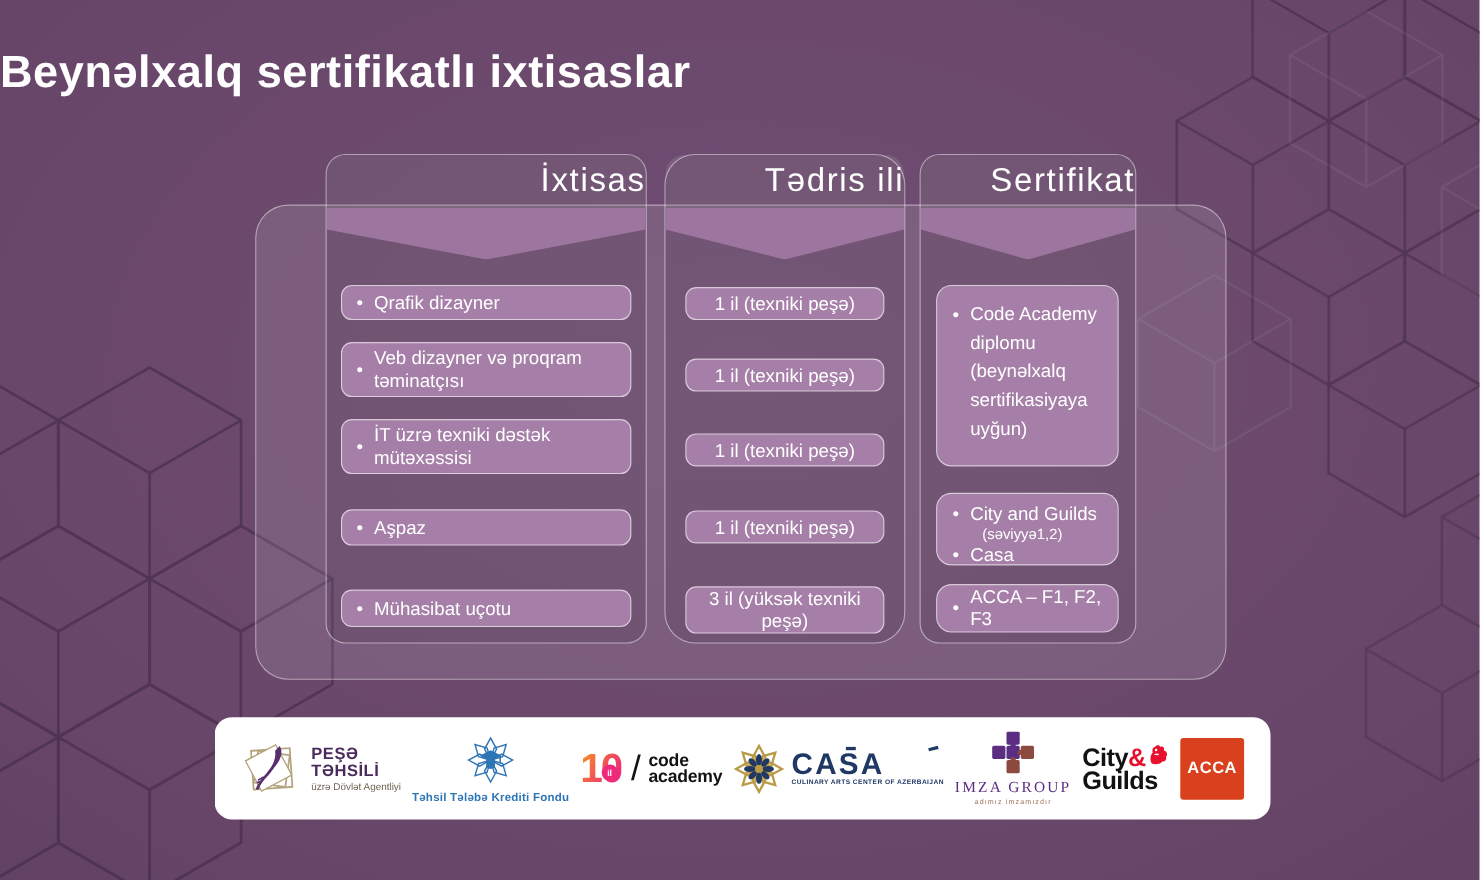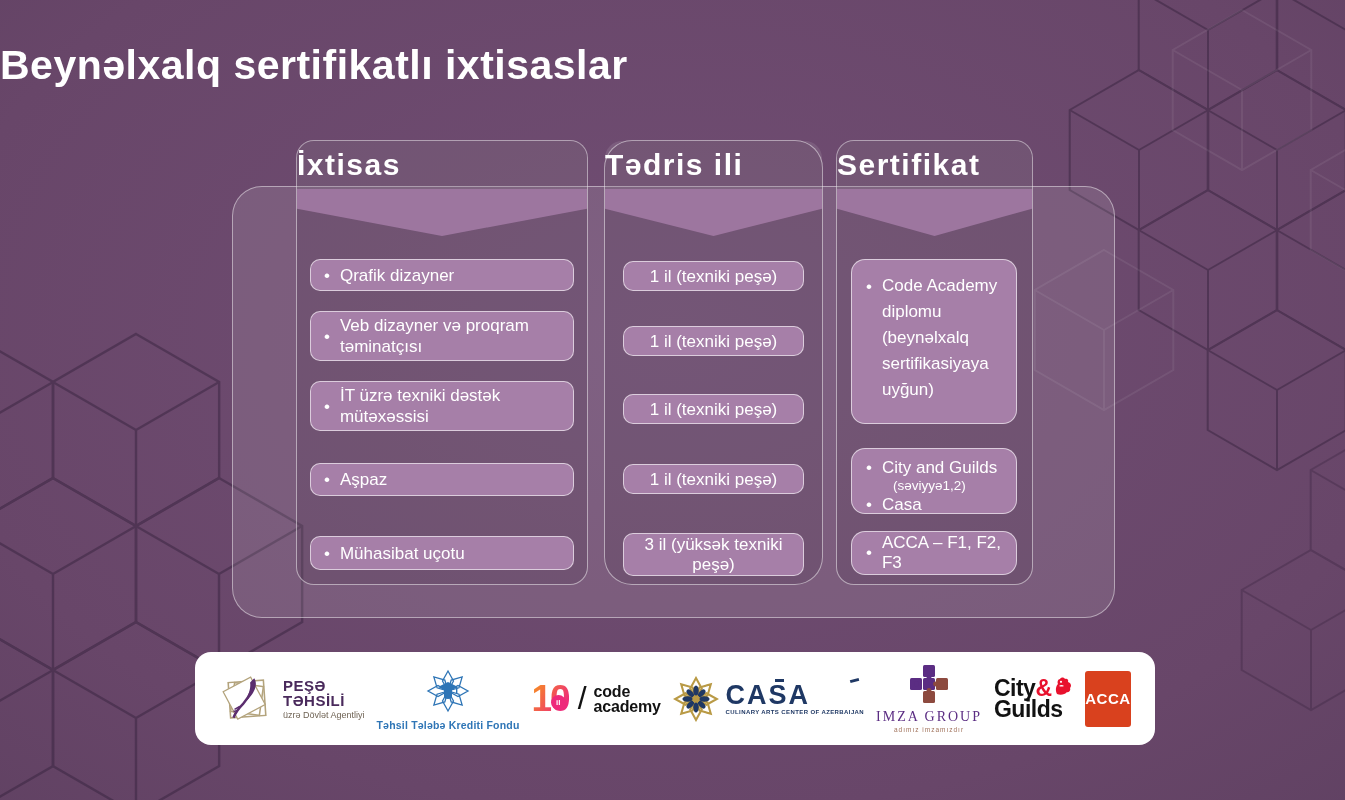--- a/index.html
+++ b/index.html
@@ -10,22 +10,22 @@
 
   .title{position:absolute;z-index:3;left:0;top:42px;width:100%;text-align:left;
     color:#ffffff;font-size:41px;font-weight:700;letter-spacing:.5px;margin:0;}
 
   .panel{position:absolute;z-index:1;left:232px;top:186px;width:883px;height:432px;
     background:rgba(255,255,255,0.11);border:1px solid rgba(255,255,255,0.45);border-radius:30px;box-sizing:border-box;}
 
   .col{position:absolute;z-index:2;top:140px;height:445px;box-sizing:border-box;
     background:rgba(40,20,46,0.14);border:1px solid rgba(255,255,255,0.5);border-radius:18px;}
   .col-head{position:absolute;top:0;left:0;right:0;height:48px;border-radius:17px 17px 0 0;
-    background:rgba(255,255,255,0.10);display:flex;align-items:center;justify-content:flex-start;
-    color:#fff;font-size:30px;font-weight:700;letter-spacing:1.5px;}
+    background:rgba(255,255,255,0.10);display:flex;align-items:center;justify-content:flex-end;
+    color:#fff;font-size:30px;font-weight:400;letter-spacing:1.5px;}
   .col-band{position:absolute;top:48px;left:0;right:0;height:47px;background:#a078a2;opacity:.95;
     clip-path:polygon(0 0,100% 0,100% 42%,50% 100%,0 42%);}
 
   .pill,.card{position:absolute;background:#a67fa8;border:1px solid rgba(255,255,255,0.6);
     color:#fff;box-sizing:border-box;}
   .pill{left:13px;right:13px;border-radius:10px;display:flex;align-items:center;
     font-size:17px;line-height:21px;padding:0 8px 0 13px;}
   .pill-text{white-space:pre-line;}
   .bullet{margin-right:10px;font-size:17px;flex:none;}
   .col2 .pill{left:18px;right:18px;justify-content:center;text-align:center;padding:0 6px;}
@@ -65,21 +65,21 @@
 
   .imza{flex-direction:column;justify-content:center;}
   .imza-name{font-family:"Liberation Serif",serif;font-size:14px;color:#5b2d83;letter-spacing:2px;margin-top:2px;}
   .imza-tagline{font-size:6.5px;color:#a0715a;letter-spacing:1px;margin-top:1px;}
 
   .cg-line1{display:flex;align-items:flex-start;}
   .cg-word,.cg-line2{font-size:23px;font-weight:800;color:#121212;line-height:21px;letter-spacing:-.5px;}
   .cg-amp{font-size:23px;font-weight:800;color:#e8112d;line-height:21px;}
   .cg-lion{margin-left:1px;margin-top:-1px;}
 
-  .acca-box{width:46px;height:56px;background:#d9411e;border-radius:3px;display:flex;align-items:center;
+  .acca-box{width:58px;height:56px;background:#d9411e;border-radius:3px;display:flex;align-items:center;
     justify-content:center;color:#fff;font-weight:800;font-size:15px;letter-spacing:.5px;}
 </style>
 </head>
 <body>
 
 <div class="stage">
 
   <svg class="bg-pattern" width="1345" height="800" viewBox="0 0 1345 800">
     <defs>
       <g id="cube" fill="none">

